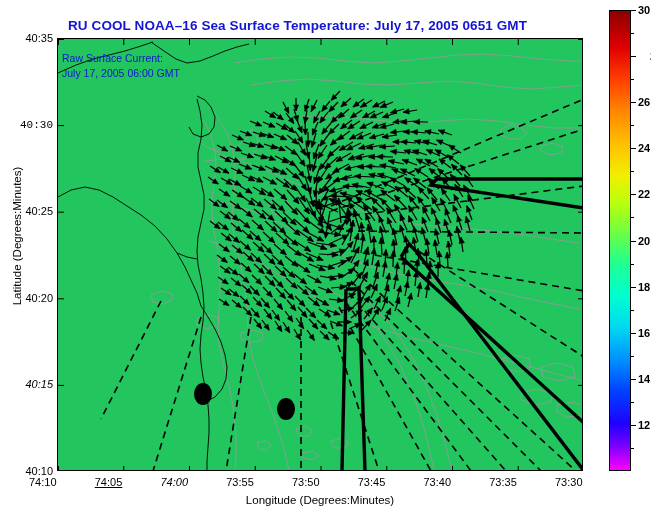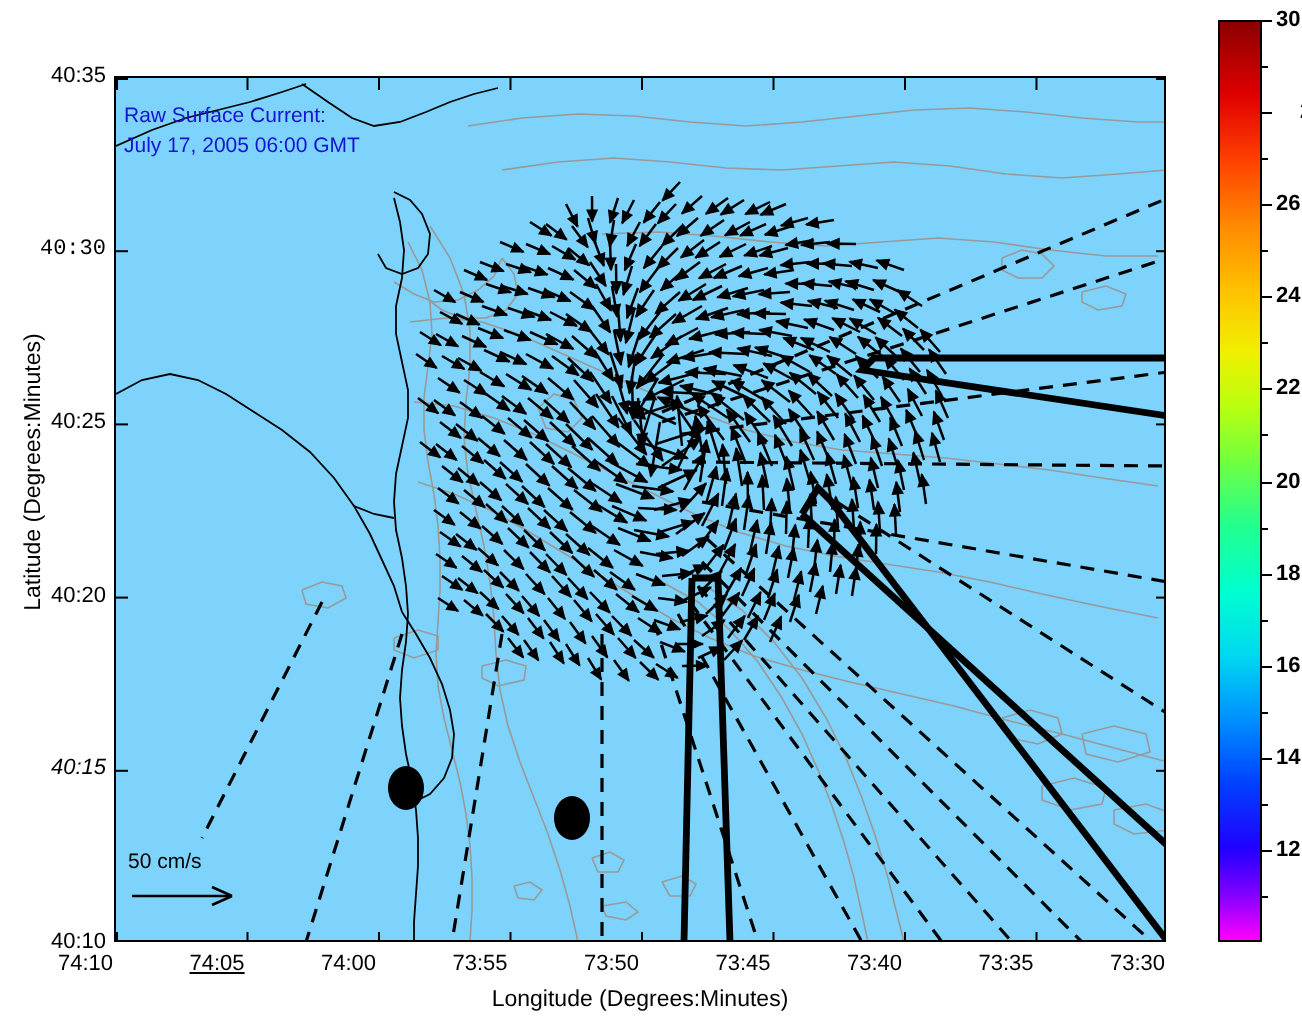--- a/index.html
+++ b/index.html
@@ -33,21 +33,21 @@
     letter-spacing: 0.1px;
     white-space: nowrap;
   }
 
   
   #plot-frame {
     position: absolute;
     left: 57px; top: 38px;
     width: 526px; height: 433px;
     border: 1.2px solid #000;
-    background: #7dd3fc;
+    background: #22c55e;
     overflow: hidden;
   }
   #plot-svg { position: absolute; left: 0; top: 0; }
 
   
   #plot-annotation {
     position: absolute;
     left: 4px; top: 12px;
     font-size: 10.5px;
     color: #1414d2;
@@ -170,20 +170,21 @@
     left: 22px;
     width: 3px; height: 1px;
     background: #000;
   }
 </style>
 </head>
 <body>
 
 <div id="figure">
 
+  <div id="title">RU COOL  NOAA–16  Sea Surface Temperature: July 17, 2005 0651 GMT</div>
 
   <div id="plot-frame">
     <svg id="plot-svg" width="526" height="433">
 
       <g id="gray-contours" stroke="#999999" stroke-width="0.8" fill="none">
           <path d="M176.0 24.0 L 203.0 20.0 L 231.0 18.0 L 259.0 19.0 L 287.0 22.0 L 315.0 24.0 L 343.0 22.0 L 371.0 19.0 L 399.0 16.0 L 427.0 15.0 L 455.0 17.0 L 483.0 20.0 L 511.0 22.0 L 526.0 22.0"></path>
           <path d="M193.0 46.0 L 221.0 42.0 L 249.0 40.0 L 277.0 42.0 L 305.0 45.0 L 333.0 46.0 L 361.0 44.0 L 389.0 42.0 L 417.0 44.0 L 445.0 48.0 L 473.0 50.0 L 501.0 48.0 L 526.0 46.0"></path>
           <path d="M243.0 78.0 L 271.0 77.0 L 299.0 79.0 L 327.0 82.0 L 355.0 84.0 L 383.0 82.0 L 411.0 80.0 L 439.0 82.0 L 467.0 86.0 L 495.0 89.0 L 521.0 89.0"></path>
           <path d="M443.0 90.0 L 453.0 86.0 L 463.0 88.0 L 469.0 94.0 L 463.0 100.0 L 451.0 100.0 L 443.0 96.0 L 443.0 90.0"></path>
           <path d="M483.0 107.0 L 495.0 104.0 L 505.0 108.0 L 503.0 114.0 L 491.0 116.0 L 483.0 112.0 L 483.0 107.0"></path>
@@ -1178,41 +1179,34 @@
           <line x1="525.5" y1="433" x2="525.5" y2="427"></line>
           <line x1="525.5" y1="0" x2="525.5" y2="6"></line>
         </g>
       </svg>
 
     <div id="plot-annotation">
       <div>Raw Surface Current:</div>
       <div>July 17, 2005 06:00 GMT</div>
     </div>
 
-    <div id="scale-legend">
-      <div class="lbl">50 cm/s</div>
-      <svg width="62" height="14">
-        <line x1="2" y1="8" x2="52" y2="8" stroke="#000" stroke-width="1.3"></line>
-        <path d="M52 8 L42 3.5 M52 8 L42 12.5" stroke="#000" stroke-width="1.3" fill="none"></path>
-      </svg>
-    </div>
   </div>
 
   <div id="ytick-wrap">
       <div class="ytick" style="top: 0px;">40:35</div>
       <div class="ytick" style="top: 86.6px; font-family: Liberation Mono, monospace;">40:30</div>
       <div class="ytick" style="top: 173.2px;">40:25</div>
       <div class="ytick" style="top: 259.8px;">40:20</div>
       <div class="ytick" style="top: 346.4px; font-style: italic;">40:15</div>
       <div class="ytick" style="top: 433px;">40:10</div>
     </div>
   <div id="xtick-wrap">
       <div class="xtick" style="left: 0px;">74:10</div>
       <div class="xtick" style="left: 65.75px; text-decoration: underline;">74:05</div>
-      <div class="xtick" style="left: 131.5px;">74:00</div>
+      <div class="xtick" style="left: 131.5px; font-style: italic;">74:00</div>
       <div class="xtick" style="left: 197.25px;">73:55</div>
       <div class="xtick" style="left: 263px;">73:50</div>
       <div class="xtick" style="left: 328.75px;">73:45</div>
       <div class="xtick" style="left: 394.5px;">73:40</div>
       <div class="xtick" style="left: 460.25px;">73:35</div>
       <div class="xtick" style="left: 526px;">73:30</div>
     </div>
 
   <div id="xlabel">Longitude (Degrees:Minutes)</div>
   <div id="ylabel">Latitude (Degrees:Minutes)</div>

